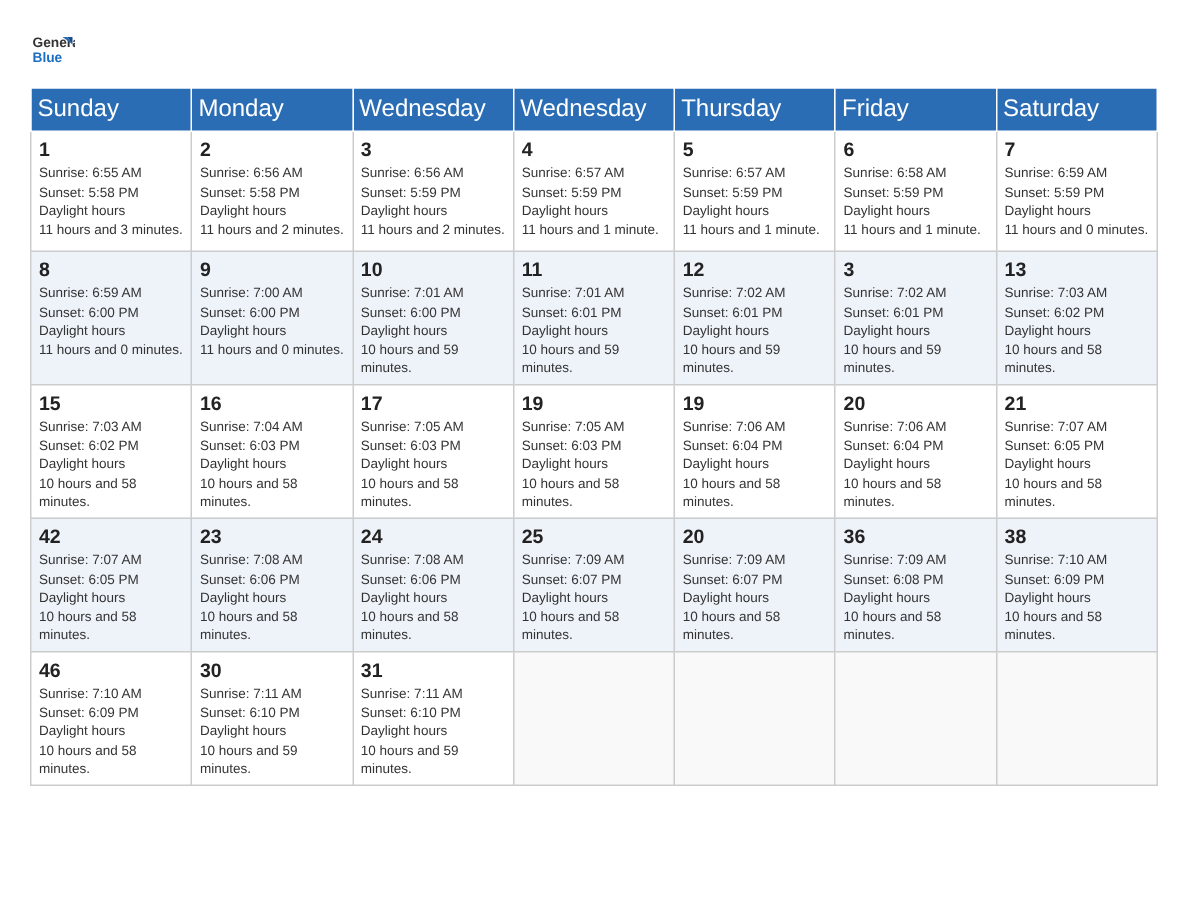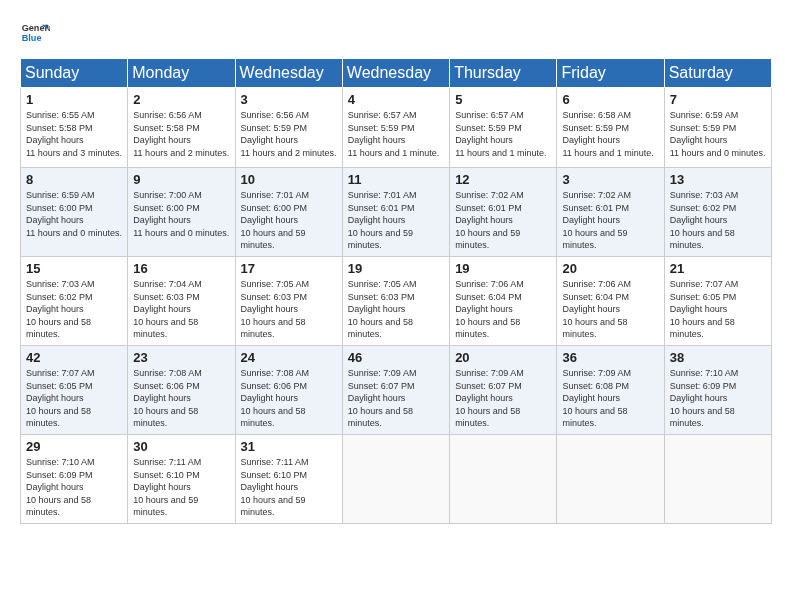--- a/index.html
+++ b/index.html
@@ -341,21 +341,21 @@
           <td>
         <span class="day-number">24</span>
         <div class="day-info">
           Sunrise: 7:08 AM<br>
           Sunset: 6:06 PM<br>
           Daylight hours<br>
           10 hours and 58 minutes.
         </div>
       </td>
           <td>
-        <span class="day-number">46</span>
+        <span class="day-number">25</span>
         <div class="day-info">
           Sunrise: 7:09 AM<br>
           Sunset: 6:07 PM<br>
           Daylight hours<br>
           10 hours and 58 minutes.
         </div>
       </td>
           <td>
         <span class="day-number">20</span>
         <div class="day-info">
@@ -379,21 +379,21 @@
         <div class="day-info">
           Sunrise: 7:10 AM<br>
           Sunset: 6:09 PM<br>
           Daylight hours<br>
           10 hours and 58 minutes.
         </div>
       </td>
         </tr>
         <tr>
           <td>
-        <span class="day-number">29</span>
+        <span class="day-number">46</span>
         <div class="day-info">
           Sunrise: 7:10 AM<br>
           Sunset: 6:09 PM<br>
           Daylight hours<br>
           10 hours and 58 minutes.
         </div>
       </td>
           <td>
         <span class="day-number">30</span>
         <div class="day-info">

